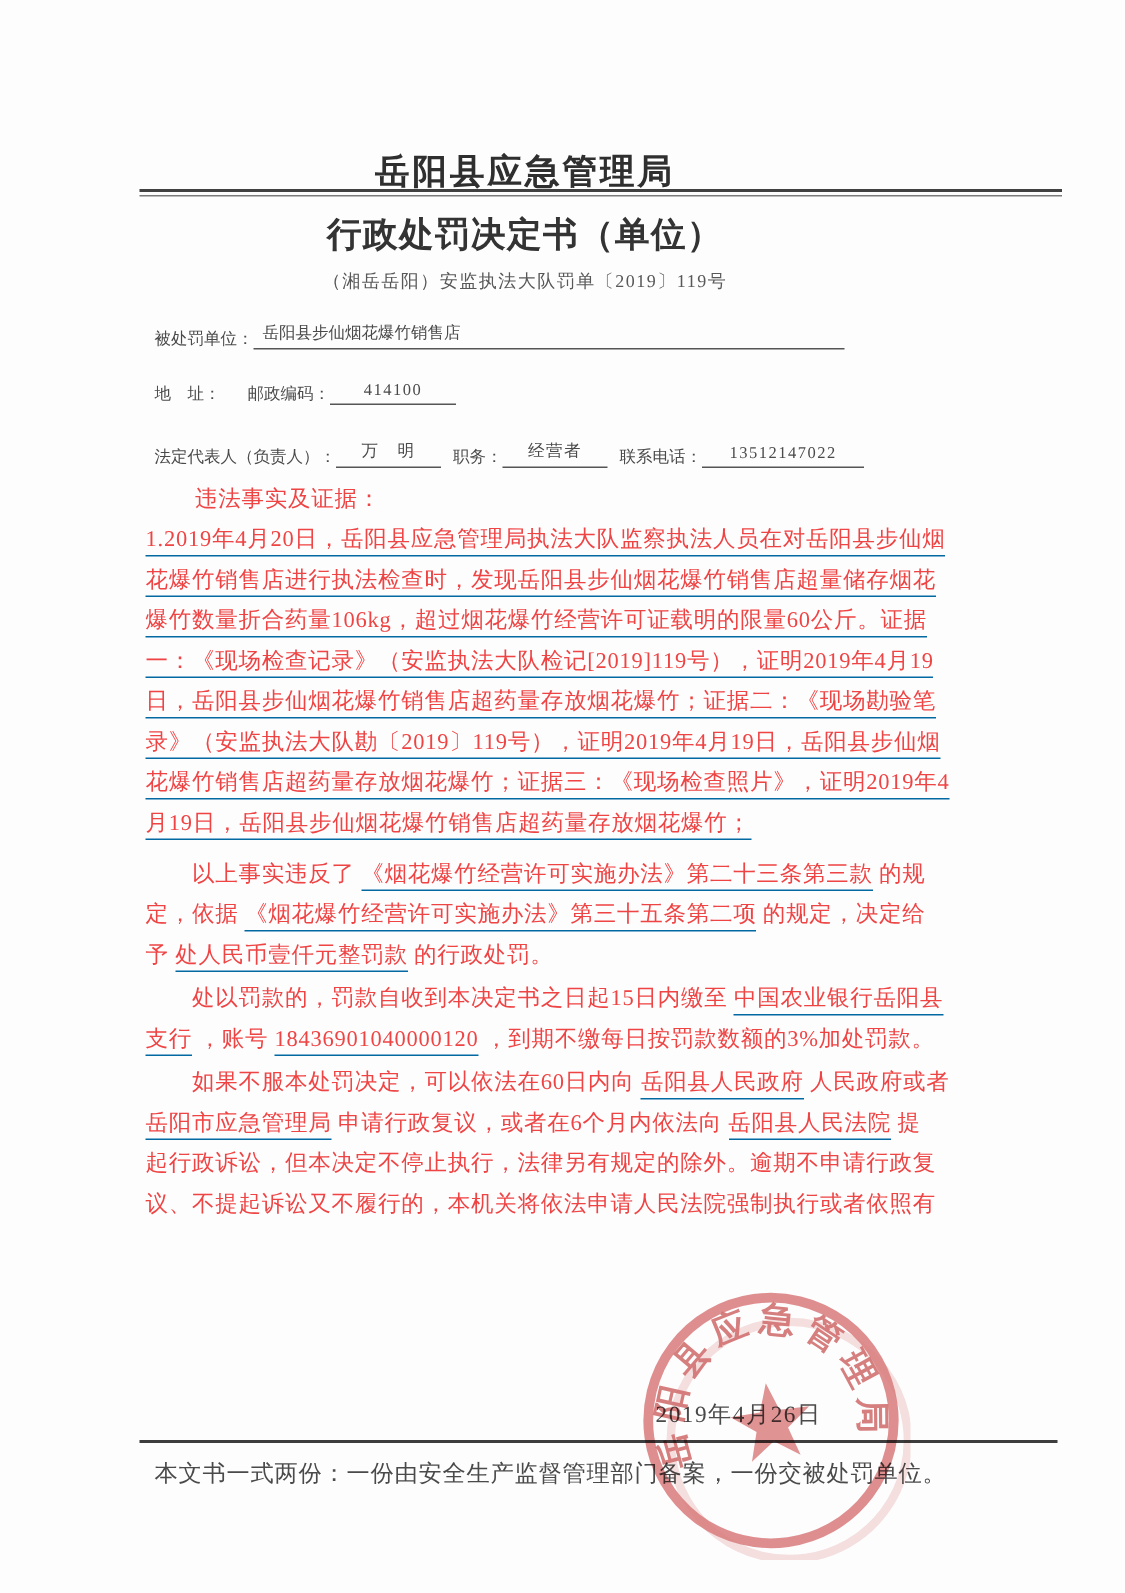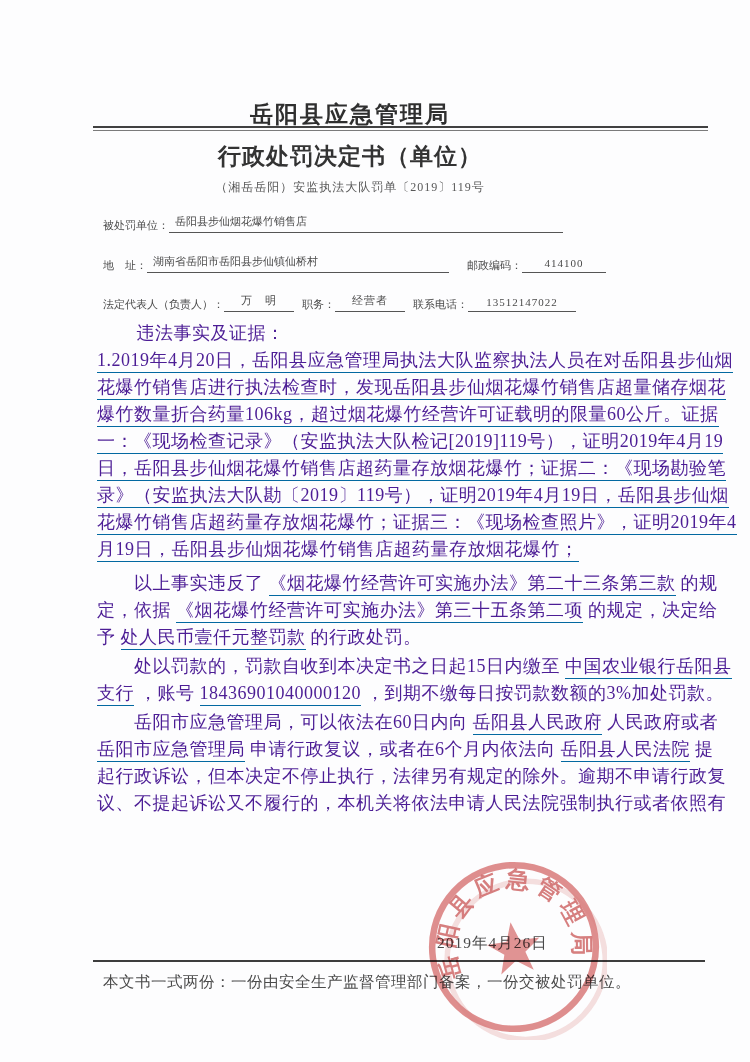--- a/index.html
+++ b/index.html
@@ -43,21 +43,21 @@
   .f-label { flex:0 0 auto; }
   .f-value {
     display:inline-block;
     border-bottom:1px solid #555;
     padding:0 4px 3px 6px;
   }
   .f-center { text-align:center; padding-left:0; padding-right:0; letter-spacing:1px; }
   
   .body-block {
     position:absolute; left:97px; top:320px; width:618px;
-    font-size:18px; color:#4c1d95; letter-spacing:0.5px;
+    font-size:15px; color:#ef4444; letter-spacing:0.5px;
   }
   .facts-heading {
     text-indent:2.2em; height:27px; line-height:27px; white-space:nowrap;
   }
   .para { margin:0; }
   .para + .para { margin-top:2px; }
   #paragraphs .para:nth-child(2) { margin-top:7px; }
   .b-line {
     height:27px; line-height:27px; white-space:nowrap;
   }
@@ -94,21 +94,20 @@
   <div class="doc-title">行政处罚决定书（单位）</div>
   <div class="doc-number">（湘岳岳阳）安监执法大队罚单〔2019〕119号</div>
 
   <div class="field-row" style="top:214px;">
     <span class="f-label">被处罚单位：</span>
     <span class="f-value" style="width:384px;">岳阳县步仙烟花爆竹销售店</span>
   </div>
 
   <div class="field-row" style="top:254px;">
     <span class="f-label">地　址：</span>
-    <span class="f-value" style="width:292px;">湖南省岳阳市岳阳县步仙镇仙桥村</span>
     <span class="f-label" style="margin-left:18px;">邮政编码：</span>
     <span class="f-value f-center" style="width:84px;">414100</span>
   </div>
 
   <div class="field-row" style="top:293px;">
     <span class="f-label">法定代表人（负责人）：</span>
     <span class="f-value f-center" style="width:70px;">万　明</span>
     <span class="f-label" style="margin-left:8px;">职务：</span>
     <span class="f-value f-center" style="width:70px;">经营者</span>
     <span class="f-label" style="margin-left:8px;">联系电话：</span>
@@ -131,21 +130,21 @@
         <div class="para">
           <div class="b-line"><span>　　以上事实违反了 </span><span class="u">《烟花爆竹经营许可实施办法》第二十三条第三款</span><span> 的规</span></div>
           <div class="b-line"><span>定，依据 </span><span class="u">《烟花爆竹经营许可实施办法》第三十五条第二项</span><span> 的规定，决定给</span></div>
           <div class="b-line"><span>予 </span><span class="u">处人民币壹仟元整罚款</span><span> 的行政处罚。</span></div>
         </div>
         <div class="para">
           <div class="b-line"><span>　　处以罚款的，罚款自收到本决定书之日起15日内缴至 </span><span class="u">中国农业银行岳阳县</span></div>
           <div class="b-line"><span class="u">支行</span><span> ，账号 </span><span class="u">18436901040000120</span><span> ，到期不缴每日按罚款数额的3%加处罚款。</span></div>
         </div>
         <div class="para">
-          <div class="b-line"><span>　　岳阳市应急管理局，可以依法在60日内向 </span><span class="u">岳阳县人民政府</span><span> 人民政府或者</span></div>
+          <div class="b-line"><span>　　如果不服本处罚决定，可以依法在60日内向 </span><span class="u">岳阳县人民政府</span><span> 人民政府或者</span></div>
           <div class="b-line"><span class="u">岳阳市应急管理局</span><span> 申请行政复议，或者在6个月内依法向 </span><span class="u">岳阳县人民法院</span><span> 提</span></div>
           <div class="b-line"><span>起行政诉讼，但本决定不停止执行，法律另有规定的除外。逾期不申请行政复</span></div>
           <div class="b-line"><span>议、不提起诉讼又不履行的，本机关将依法申请人民法院强制执行或者依照有</span></div>
         </div>
       </div>
   </div>
 
   <div class="sign-date">2019年4月26日</div>
   <div class="footer-rule"></div>
   <div class="footer-note">本文书一式两份：一份由安全生产监督管理部门备案，一份交被处罚单位。</div>

